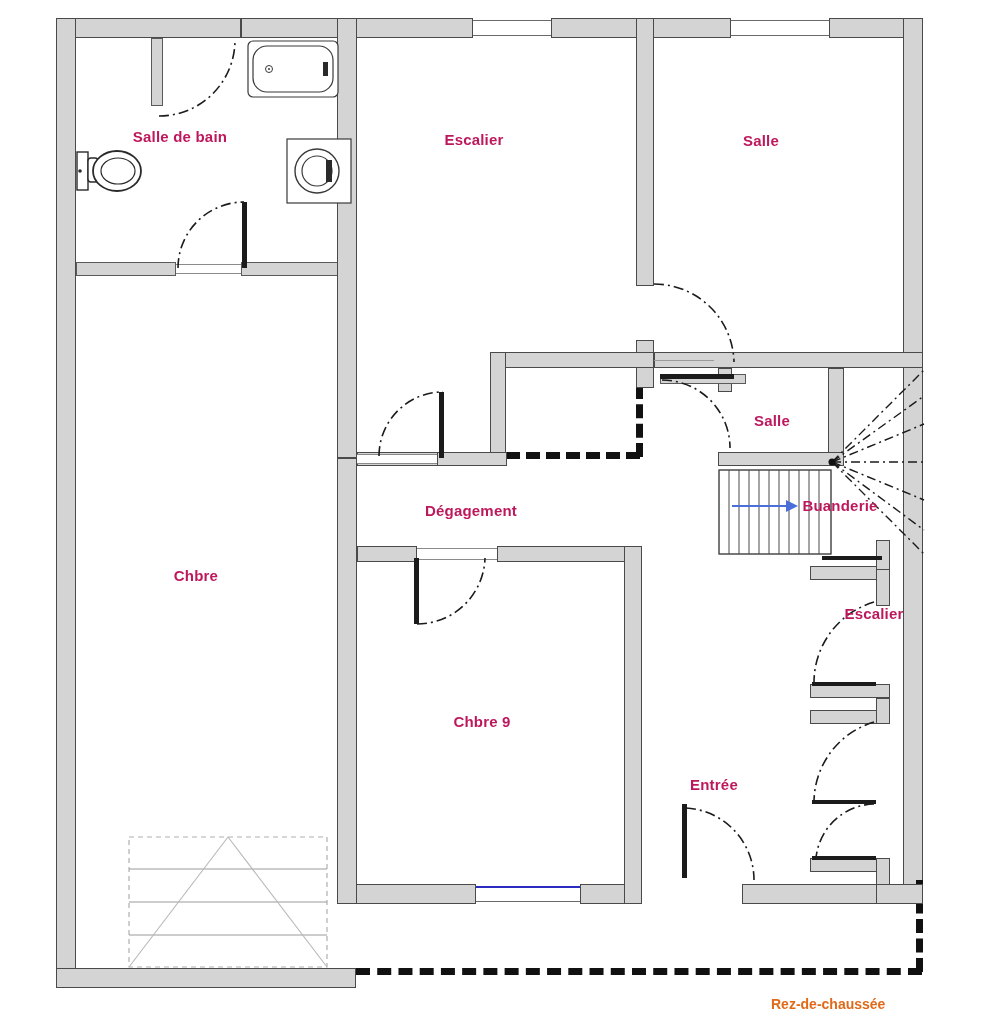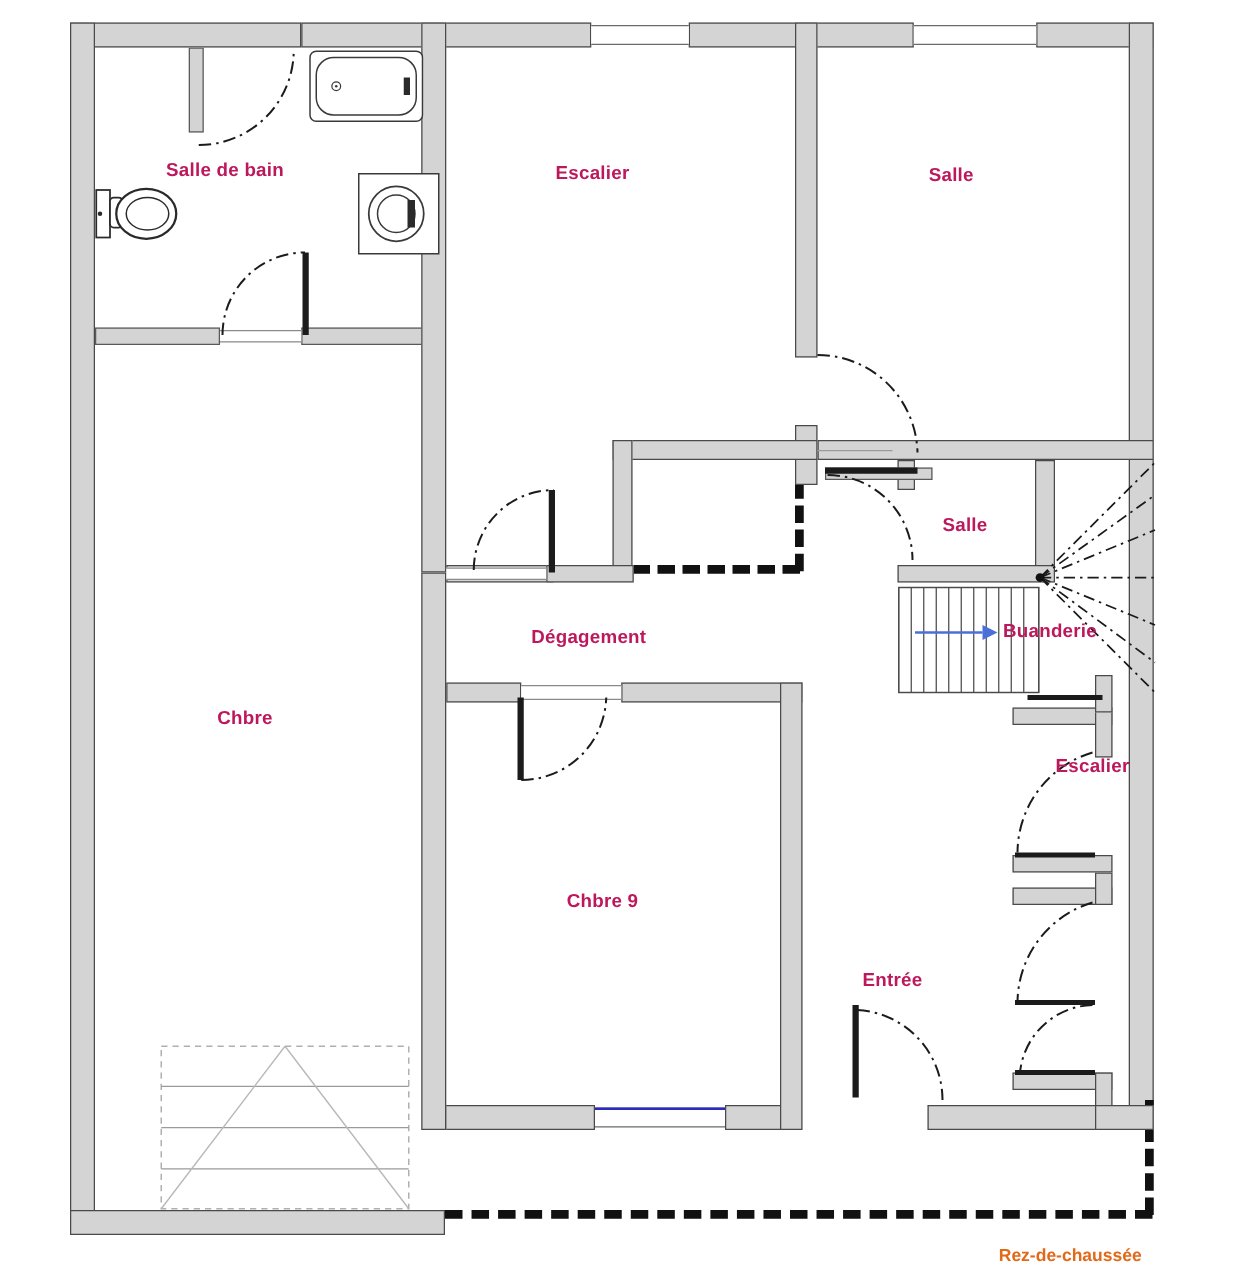--- a/index.html
+++ b/index.html
@@ -324,15 +324,15 @@
   <div class="room-label" style="left:474px; top:139px;">Escalier</div>
   <div class="room-label" style="left:761px; top:140px;">Salle</div>
   <div class="room-label" style="left:772px; top:420px;">Salle</div>
   <div class="room-label" style="left:840px; top:505px;">Buanderie</div>
   <div class="room-label" style="left:874px; top:613px;">Escalier</div>
   <div class="room-label" style="left:471px; top:510px;">Dégagement</div>
   <div class="room-label" style="left:196px; top:575px;">Chbre</div>
   <div class="room-label" style="left:482px; top:721px;">Chbre 9</div>
   <div class="room-label" style="left:714px; top:784px;">Entrée</div>
 
-  <div class="caption" style="left:771px; top:996px;margin-left:28px;">Rez-de-chaussée</div>
+  <div class="caption" style="left:771px; top:996px;">Rez-de-chaussée</div>
 
 </div>
 
 </body></html>

